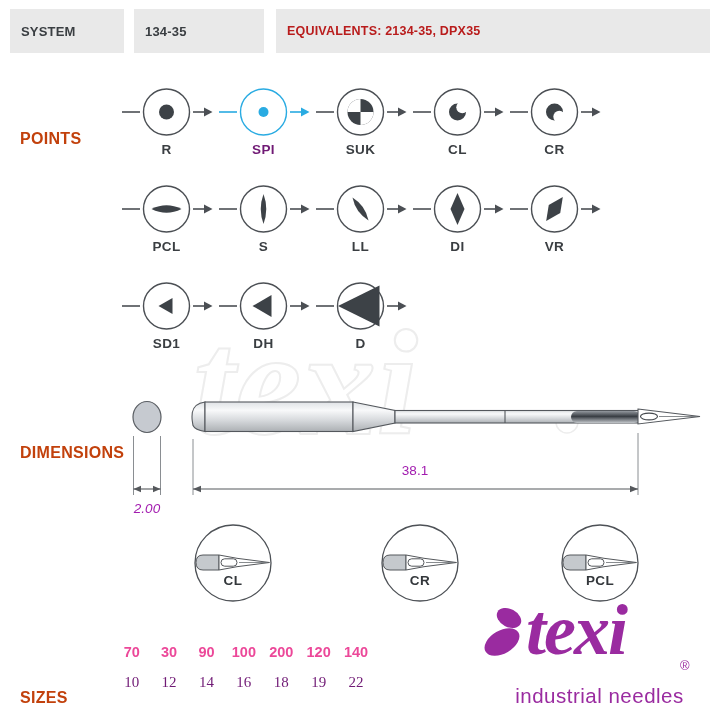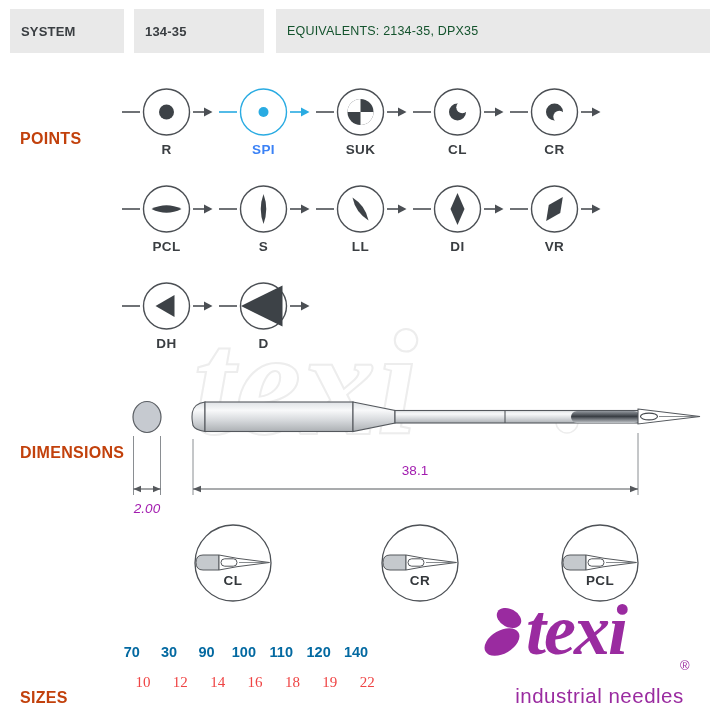--- a/index.html
+++ b/index.html
@@ -5,42 +5,42 @@
   html,body { margin:0; padding:0; background:#fff; }
   .page { position:relative; width:720px; height:720px; background:#fff; overflow:hidden;
           font-family:"Liberation Sans", sans-serif; color:#3a3e42; }
   .z { position:absolute; }
 
   
   .hbox { position:absolute; top:9px; height:44px; background:#e9e9e9; display:flex; align-items:center; }
   .hbox span { padding-left:11px; font-size:13px; letter-spacing:.2px; }
   .hb1 { left:10px;  width:114px; } .hb1 span { font-weight:bold; }
   .hb2 { left:134px; width:130px; } .hb2 span { font-weight:bold; }
-  .hb3 { left:276px; width:434px; } .hb3 span { font-weight:normal; font-size:12.5px; color:#14532d; }
+  .hb3 { left:276px; width:434px; } .hb3 span { font-weight:bold; font-size:12.5px; color:#b91c1c; }
 
   .seclabel { position:absolute; left:20px; font-weight:bold; font-size:16px; letter-spacing:.3px; color:#c2410c;margin-top:44px; }
 
   
   .prow { position:absolute; left:118px; display:flex; }
   .pcell { width:97px; text-align:center; }
   .pcell svg { display:block; width:97px; height:56px; }
   .plabel { margin-top:2px; font-size:13.5px; font-weight:bold; letter-spacing:.4px; color:#3a3e42; }
 
   
   .dimtext { position:absolute; font-size:13.5px; color:#a21caf; text-align:center; }
   .detail { position:absolute; width:80px; height:80px; }
   .detail svg { display:block; width:80px; height:80px; }
   .detail .dlabel { position:absolute; top:50px; left:0; width:100%; text-align:center;
                     font-size:13.5px; font-weight:bold; letter-spacing:.4px; color:#33373b; }
 
   
   .srow { position:absolute; left:113px; display:flex; }
   .scell { width:37.4px; text-align:center; }
-  .srow1 .scell { font-weight:bold; font-size:14.5px; color:#0369a1; }
-  .srow2 .scell { font-family:"Liberation Serif", serif; font-size:15px; color:#ef4444;text-align:right; }
+  .srow1 .scell { font-weight:bold; font-size:14.5px; color:#ec4899; }
+  .srow2 .scell { font-family:"Liberation Serif", serif; font-size:15px; color:#701a75; }
 
   
   .copyright { position:absolute; left:297px; top:687px; font-family:"Liberation Serif", serif;
                font-size:14.5px; color:#1a1a1a; white-space:nowrap; }
   .copyright .brand { font-weight:bold; font-style:italic; letter-spacing:.3px; }
   .copyright svg { vertical-align:6px; margin-left:5px; margin-right:1px; }
 
   
   .logo { position:absolute; left:482px; top:596px; width:235px; height:118px; }
   .logo-brand { position:absolute; left:44px; top:-2px; font-family:"Liberation Serif", serif;
@@ -93,21 +93,21 @@
           <div class="pcell">
             <div>
               <svg viewBox="0 0 97 56">
     <line x1="4" y1="28" x2="22" y2="28" stroke="#29abe2" stroke-width="1.6"></line>
     <circle cx="48.5" cy="28" r="23" fill="#fff" stroke="#29abe2" stroke-width="1.4"></circle>
     <line x1="75" y1="28" x2="87" y2="28" stroke="#29abe2" stroke-width="1.6"></line>
     <polygon points="86,23.6 94.5,28 86,32.4" fill="#29abe2"></polygon>
     <circle cx="48.5" cy="28" r="5" fill="#29abe2"></circle>
               </svg>
             </div>
-            <div class="plabel" style="color: #3b82f6;">SPI</div>
+            <div class="plabel" style="color: #701a75;">SPI</div>
           </div>
           <div class="pcell">
             <div>
               <svg viewBox="0 0 97 56">
     <line x1="4" y1="28" x2="22" y2="28" stroke="#4b4f54" stroke-width="1.6"></line>
     <circle cx="48.5" cy="28" r="23" fill="#fff" stroke="#4b4f54" stroke-width="1.4"></circle>
     <line x1="75" y1="28" x2="87" y2="28" stroke="#4b4f54" stroke-width="1.6"></line>
     <polygon points="86,23.6 94.5,28 86,32.4" fill="#4b4f54"></polygon>
     <circle cx="48.5" cy="28" r="13" fill="#3d4247"></circle>
                 <path d="M 48.5 28 L 48.5 15 A 13 13 0 0 0 35.5 28 Z" fill="#fff"></path>
@@ -199,20 +199,32 @@
     <circle cx="48.5" cy="28" r="23" fill="#fff" stroke="#4b4f54" stroke-width="1.4"></circle>
     <line x1="75" y1="28" x2="87" y2="28" stroke="#4b4f54" stroke-width="1.6"></line>
     <polygon points="86,23.6 94.5,28 86,32.4" fill="#4b4f54"></polygon>
     <polygon points="48.5,13.5 55.5,28 48.5,42.5 41.5,28" fill="#3d4247" transform="rotate(35 48.5 28)"></polygon>
               </svg>
             </div>
             <div class="plabel">VR</div>
           </div>
         </div>
         <div class="prow" style="top: 278px;">
+          <div class="pcell">
+            <div>
+              <svg viewBox="0 0 97 56">
+    <line x1="4" y1="28" x2="22" y2="28" stroke="#4b4f54" stroke-width="1.6"></line>
+    <circle cx="48.5" cy="28" r="23" fill="#fff" stroke="#4b4f54" stroke-width="1.4"></circle>
+    <line x1="75" y1="28" x2="87" y2="28" stroke="#4b4f54" stroke-width="1.6"></line>
+    <polygon points="86,23.6 94.5,28 86,32.4" fill="#4b4f54"></polygon>
+    <polygon points="40.5,28 54.5,20 54.5,36" fill="#3d4247"></polygon>
+              </svg>
+            </div>
+            <div class="plabel">SD1</div>
+          </div>
           <div class="pcell">
             <div>
               <svg viewBox="0 0 97 56">
     <line x1="4" y1="28" x2="22" y2="28" stroke="#4b4f54" stroke-width="1.6"></line>
     <circle cx="48.5" cy="28" r="23" fill="#fff" stroke="#4b4f54" stroke-width="1.4"></circle>
     <line x1="75" y1="28" x2="87" y2="28" stroke="#4b4f54" stroke-width="1.6"></line>
     <polygon points="86,23.6 94.5,28 86,32.4" fill="#4b4f54"></polygon>
     <polygon points="37.5,28 56.5,17 56.5,39" fill="#3d4247"></polygon>
               </svg>
             </div>
@@ -316,21 +328,21 @@
           <div class="dlabel">PCL</div>
         </div>
       </div>
 
     <div class="seclabel" style="top:645px">SIZES</div>
     <div id="sizes-row1" class="srow srow1" style="top:644px">
         <div class="scell">70</div>
         <div class="scell">30</div>
         <div class="scell">90</div>
         <div class="scell">100</div>
-        <div class="scell">110</div>
+        <div class="scell">200</div>
         <div class="scell">120</div>
         <div class="scell">140</div>
       </div>
     <div id="sizes-row2" class="srow srow2" style="top:674px">
         <div class="scell">10</div>
         <div class="scell">12</div>
         <div class="scell">14</div>
         <div class="scell">16</div>
         <div class="scell">18</div>
         <div class="scell">19</div>

